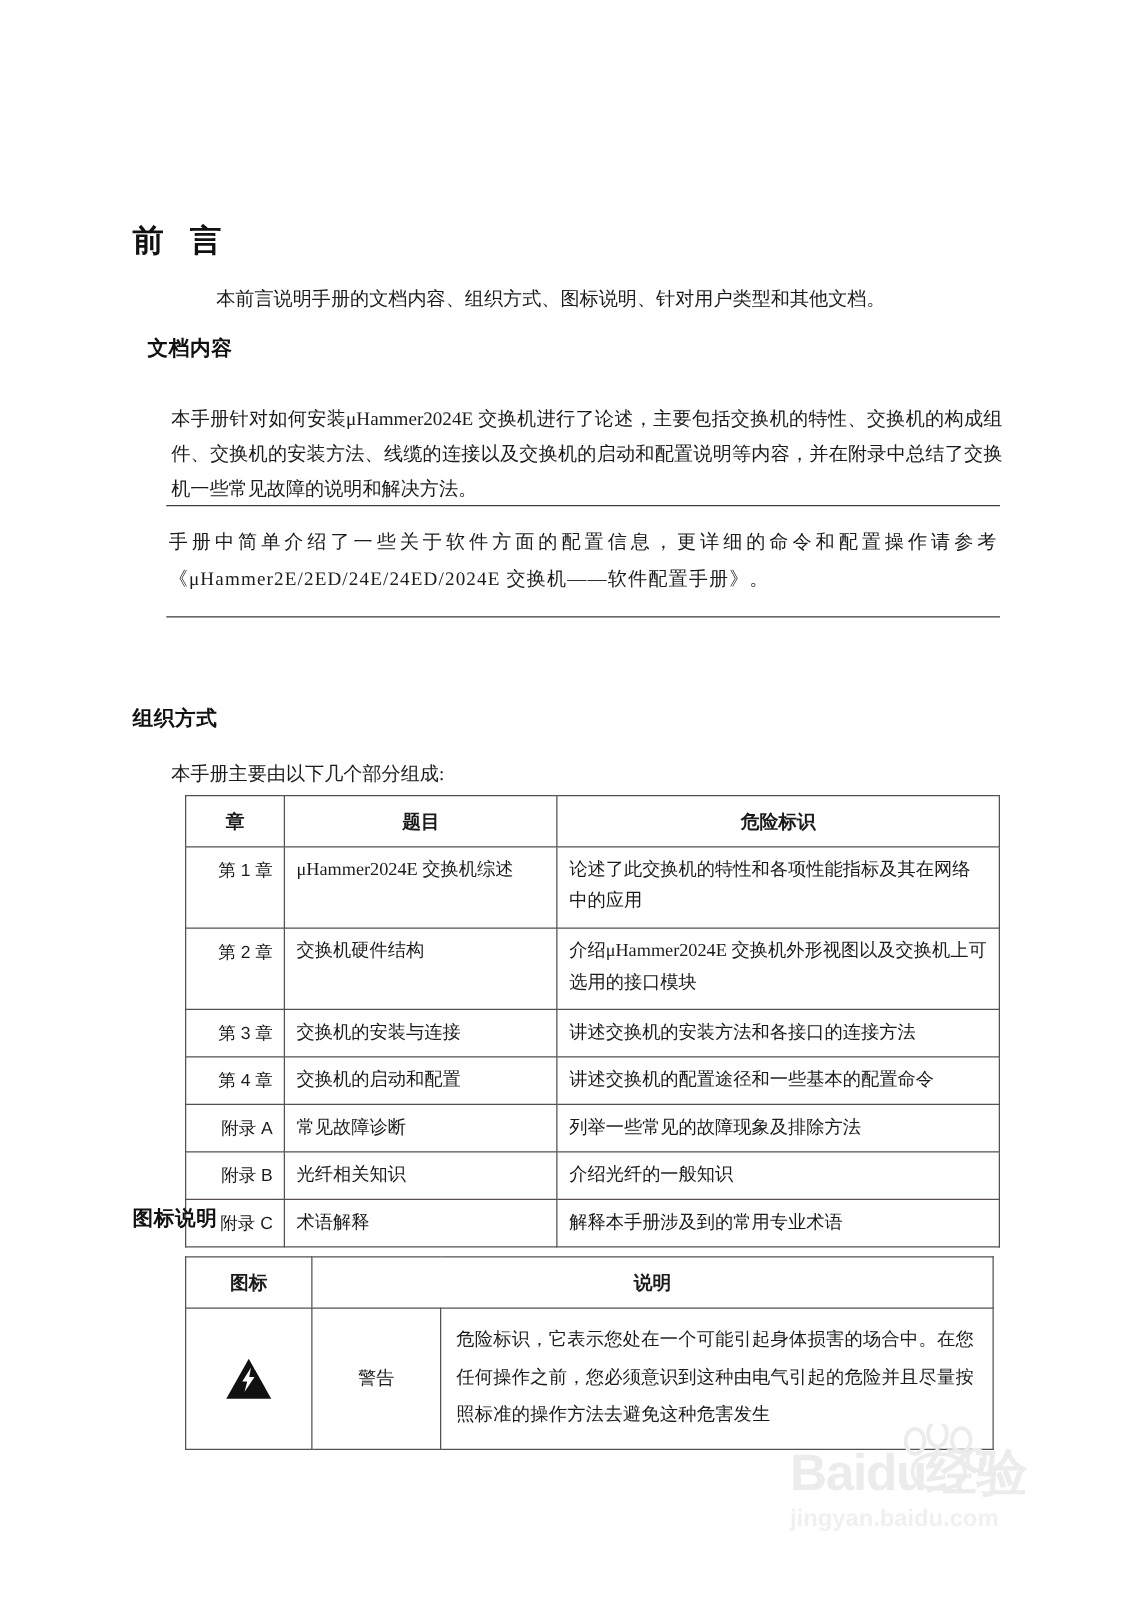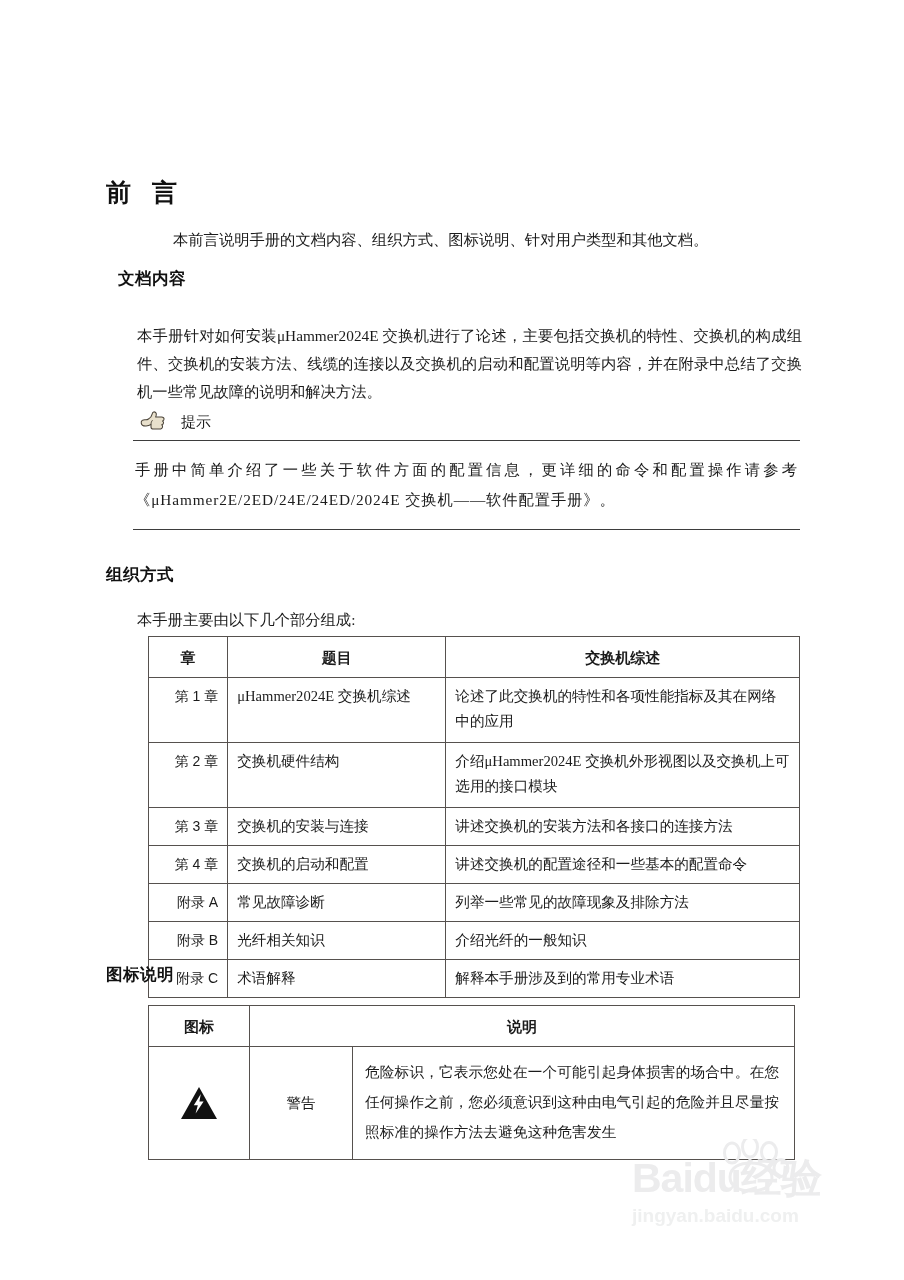--- a/index.html
+++ b/index.html
@@ -228,55 +228,35 @@
 
   <div class="doc-title">前 言</div>
 
   <div class="para para-intro">本前言说明手册的文档内容、组织方式、图标说明、针对用户类型和其他文档。</div>
 
   <div class="h2 h2-doc-content">文档内容</div>
 
   <div class="para para-body">本手册针对如何安装μHammer2024E 交换机进行了论述，主要包括交换机的特性、交换机的构成组件、交换机的安装方法、线缆的连接以及交换机的启动和配置说明等内容，并在附录中总结了交换机一些常见故障的说明和解决方法。</div>
 
   <div class="tip-block">
-    <div class="tip-header">
-      <svg class="hand-icon" viewBox="0 0 40 32">
-        <path d="M9 13 C5 12.5 2.5 14.5 3 17.5 C3.4 20.2 6 21.6 9.5 21.4
-                 C12 21.3 14.3 20.4 16 19.2
-                 L16 22.5 C16 24.2 17.4 25.4 19.2 25.4
-                 L27 25.4 C29.6 25.4 31.4 24 31.4 22
-                 C31.4 21 31 20.2 30.3 19.7
-                 C31.7 19.4 32.7 18.3 32.7 16.9
-                 C32.7 15.9 32.2 15.1 31.4 14.6
-                 C32.6 14.2 33.4 13.2 33.4 12
-                 C33.4 10.4 32 9.2 30.1 9.2
-                 L22.2 9.2 C23 7.6 23.3 6.2 23 5
-                 C22.6 3.2 21.1 2.2 19.6 2.6
-                 C18.4 2.9 17.8 3.9 17.5 5.4
-                 C17 8 15.3 10.4 12.6 12
-                 C11.4 12.7 10.2 13.1 9 13 Z" fill="#e8e0cc" stroke="#4a4338" stroke-width="1.4" stroke-linejoin="round"></path>
-        <path d="M16 19.2 C16 17 16.6 15.2 18 13.6" fill="none" stroke="#4a4338" stroke-width="1.2"></path>
-      </svg>
-      <span class="tip-label">提示</span>
-    </div>
     <div class="tip-rule"></div>
     <div class="tip-body">手册中简单介绍了一些关于软件方面的配置信息，更详细的命令和配置操作请参考《μHammer2E/2ED/24E/24ED/2024E 交换机——软件配置手册》。</div>
     <div class="tip-rule"></div>
   </div>
 
   <div class="h2 h2-organization">组织方式</div>
 
   <div class="para para-compose">本手册主要由以下几个部分组成:</div>
 
   <table class="doc-table" id="chapter-table">
     <thead>
       <tr>
         <th class="col-chapter">章</th>
         <th class="col-title">题目</th>
-        <th class="col-desc">交换机综述</th>
+        <th class="col-desc">危险标识</th>
       </tr>
     </thead>
     <tbody id="chapter-table-body">
         <tr class="tall">
           <td class="col-chapter">第 1 章</td>
           <td class="col-title">μHammer2024E 交换机综述</td>
           <td class="col-desc">论述了此交换机的特性和各项性能指标及其在网络中的应用</td>
         </tr>
         <tr class="tall">
           <td class="col-chapter">第 2 章</td>

